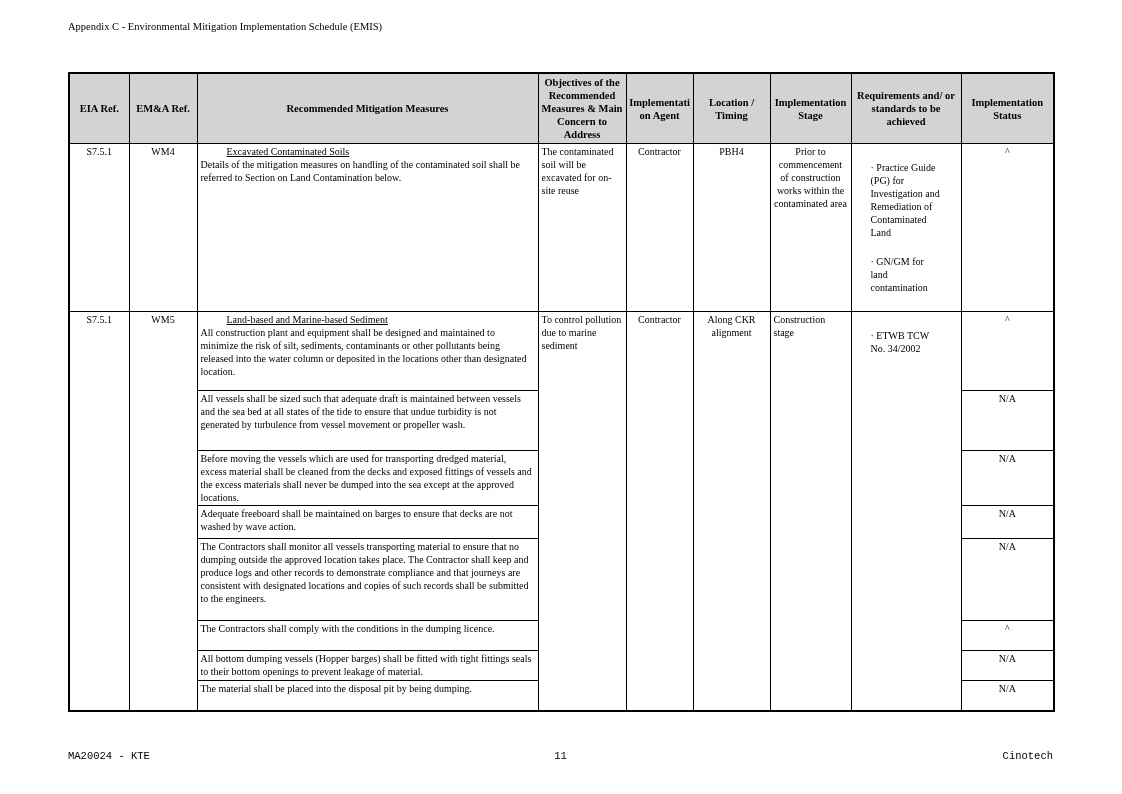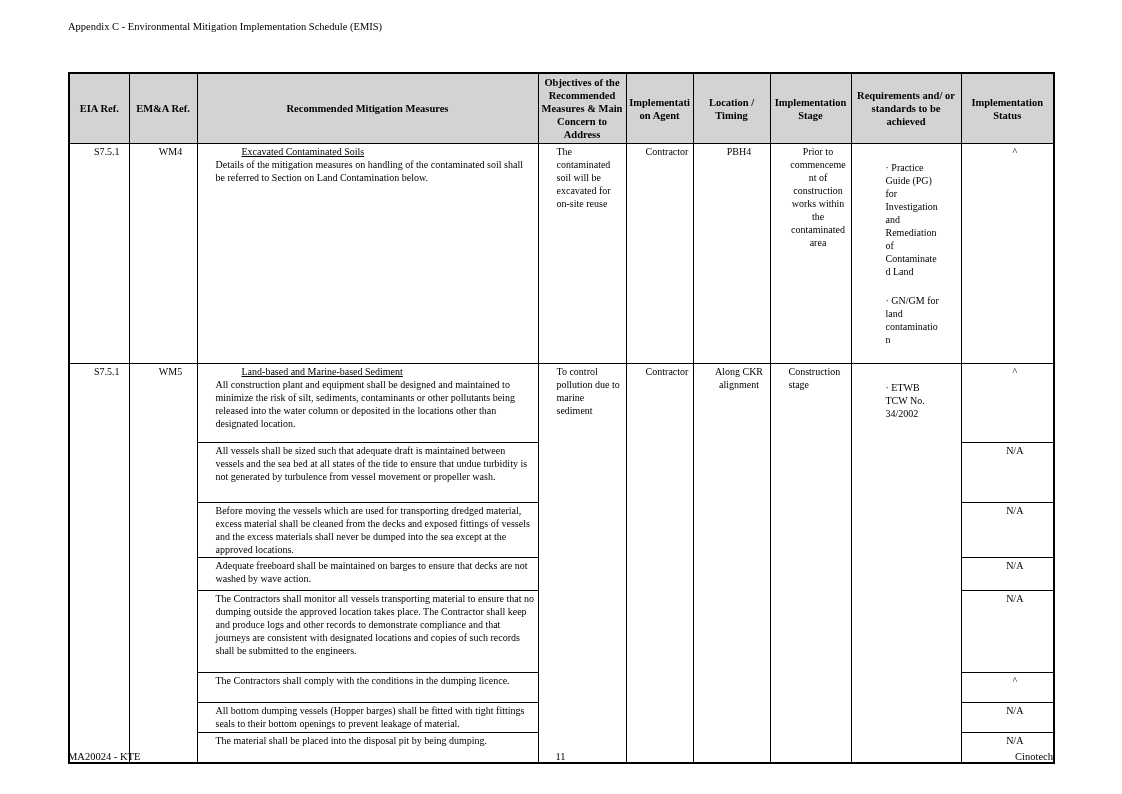--- a/index.html
+++ b/index.html
@@ -25,21 +25,21 @@
     top: 72px;
     width: 985px;
     border-collapse: collapse;
     table-layout: fixed;
     border: 2px solid #000;
   }
   .emis th, .emis td {
     border: 1px solid #000;
     font-size: 10px;
     line-height: 13px;
-    padding: 1px 3px 1px 18px;
+    padding: 1px 3px 1px 3px;
     vertical-align: top;
     overflow-wrap: break-word;
   }
   .emis th {
     background: #d3d3d3;
     font-weight: bold;
     font-size: 10.5px;
     text-align: center;
     vertical-align: middle;
     padding: 2px 2px;
@@ -59,20 +59,21 @@
   .measure-heading { text-decoration: underline; margin-left: 26px; }
   .req-item { margin: 16px; }
   .doc-footer {
     position: absolute;
     left: 68px;
     top: 750px;
     width: 985px;
     height: 14px;
     font-size: 10.5px;
     line-height: 13px;
+    font-family: Liberation Mono, monospace;
   }
   .doc-footer .fl { position: absolute; left: 0; top: 0; }
   .doc-footer .fc { position: absolute; left: 0; top: 0; width: 100%; text-align: center; }
   .doc-footer .fr { position: absolute; right: 0; top: 0; }
 </style>
 </head>
 <body>
 
 <div class="page">
 

